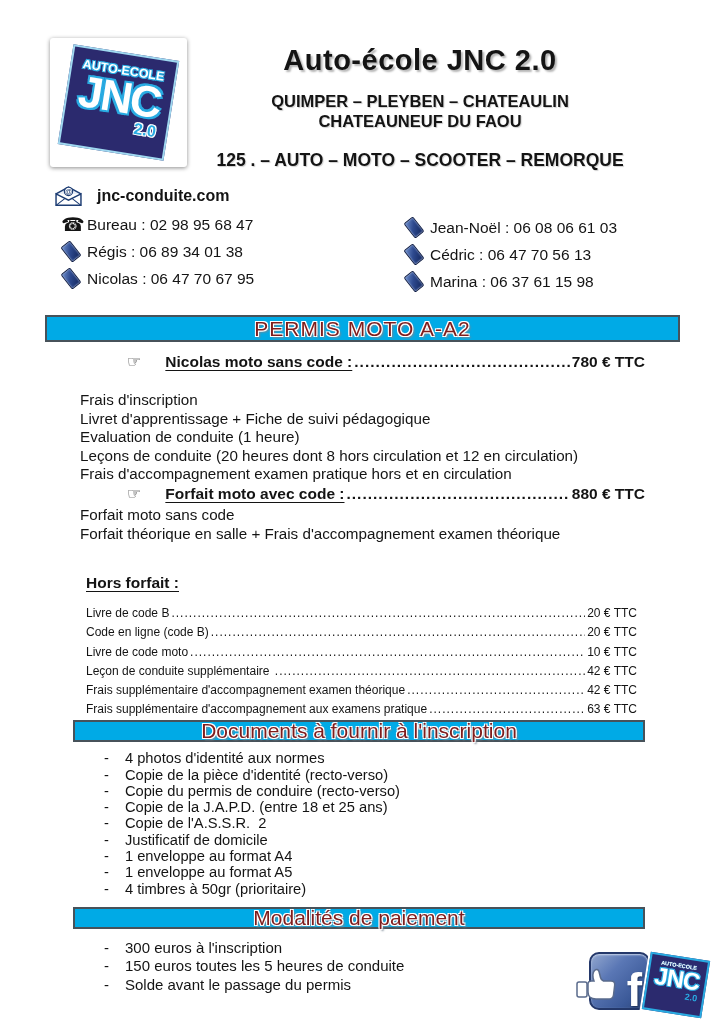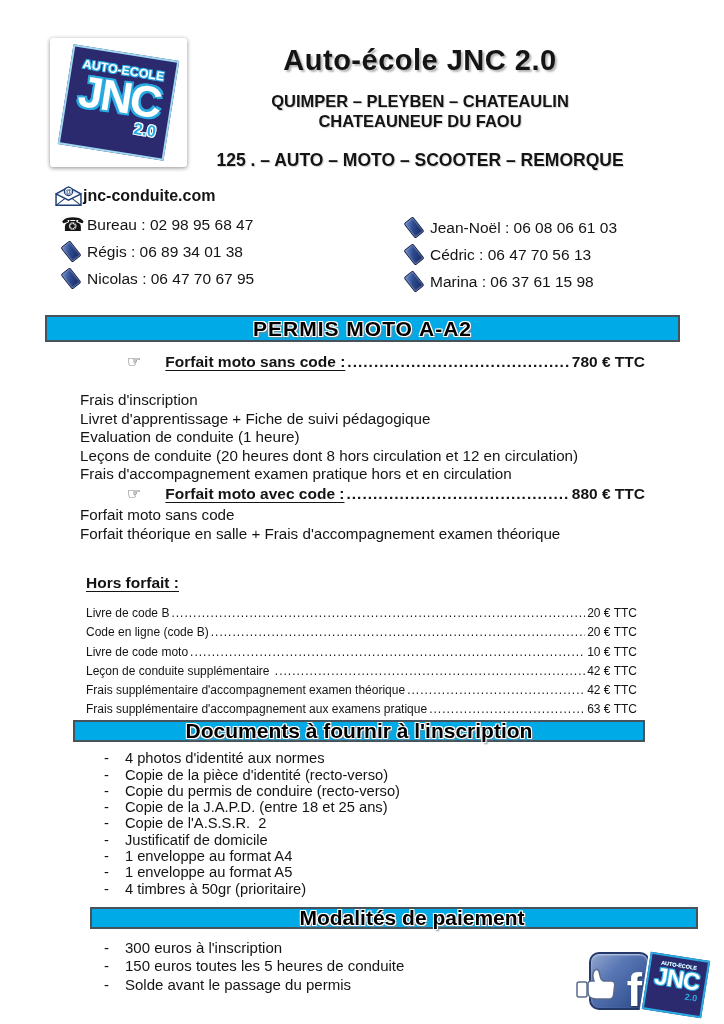--- a/index.html
+++ b/index.html
@@ -19,38 +19,38 @@
         text-shadow:-2px -2px 0 #29abe2,2px -2px 0 #29abe2,-2px 2px 0 #29abe2,2px 2px 0 #29abe2;}
   .logo-ver{align-self:flex-end;margin-right:10px;font-size:16px;font-weight:800;color:#29abe2;
         text-shadow:-1px -1px 0 #fff,1px -1px 0 #fff,-1px 1px 0 #fff,1px 1px 0 #fff;}
   
   .header-text{position:absolute;left:185px;top:44px;width:470px;text-align:center;}
   .title{font-size:29px;font-weight:800;letter-spacing:.5px;text-shadow:2px 2px 2px #b5b5b5;}
   .sub{font-size:16.5px;font-weight:800;line-height:20px;text-shadow:1px 1px 1px #cfcfcf;}
   .sub1{margin-top:14px;}
   .cats{margin-top:19px;font-size:17.5px;font-weight:800;text-shadow:1px 1px 1px #cfcfcf;white-space:pre-wrap;}
   
-  .website-row{position:absolute;left:55px;top:185px;display:flex;align-items:center;gap:1px;
+  .website-row{position:absolute;left:55px;top:185px;display:flex;align-items:center;gap:15px;
         font-size:16px;font-weight:800;}
   .contact-col{position:absolute;font-size:15.5px;}
   .col-left{left:61px;top:211px;}
   .col-right{left:404px;top:214px;}
   .c-row{display:flex;align-items:center;height:27px;gap:4px;}
   .phone-glyph{font-size:19px;line-height:19px;width:22px;text-align:center;}
   .mob{width:10px;height:17px;margin:0 6px 0 4px;border-radius:2px;
         background:linear-gradient(135deg,#6c8cc9 0%,#2e4a8f 45%,#13265c 100%);
         border:1px solid #0c1a42;transform:rotate(-38deg);box-shadow:inset 0 0 2px #9db6e8;}
   
   .banner{position:absolute;background:#00aae6;border:2px solid #47525a;
         display:flex;align-items:center;justify-content:center;}
   .banner-main{left:45px;top:315px;width:631px;height:23px;}
   .banner-main .banner-text{font-size:21px;letter-spacing:1px;}
   .banner-docs{left:73px;top:720px;width:568px;height:18px;}
-  .banner-pay{left:90px;top:907px;width:568px;height:18px;padding-left:36px;}
-  .banner-text{font-weight:700;color:#000000;
+  .banner-pay{left:73px;top:907px;width:568px;height:18px;}
+  .banner-text{font-weight:400;color:#7f1d1d;
         text-shadow:-1px -1px 0 #fff,1px -1px 0 #fff,-1px 1px 0 #fff,1px 1px 0 #fff,2px 2px 2px #7a8894;text-align:right;}
   .banner-docs .banner-text,.banner-pay .banner-text{font-size:21px;}
   
   .pkg-head{position:absolute;left:127px;width:518px;display:flex;align-items:baseline;
         font-size:15.5px;font-weight:800;}
   .pkg-head1{top:352px;}
   .pkg-head2{top:484px;}
   .pointer{font-family:"DejaVu Sans",sans-serif;font-size:16px;font-weight:400;margin-right:24px;}
   .pkg-title{text-decoration:underline;text-underline-offset:3px;white-space:nowrap;}
   .dots{flex:1;overflow:hidden;white-space:nowrap;margin:0 2px;}
@@ -152,21 +152,21 @@
       <span>Marina : 06 37 61 15 98</span>
     </div>
   </div>
 
   <div class="banner banner-main">
     <span class="banner-text">PERMIS MOTO A-A2</span>
   </div>
 
   <div class="pkg-head pkg-head1">
     <span class="pointer">☞</span>
-    <span class="pkg-title">Forfait moto sans code :</span>
+    <span class="pkg-title">Nicolas moto sans code :</span>
     <span class="dots"></span>
     <span class="pkg-price">780 € TTC</span>
   </div>
   <div class="pkg-items pkg-items1">
 
   <div class="p-item">Frais d'inscription</div>
       <div class="p-item">Livret d'apprentissage + Fiche de suivi pédagogique</div>
       <div class="p-item">Evaluation de conduite (1 heure)</div>
       <div class="p-item">Leçons de conduite (20 heures dont 8 hors circulation et 12 en circulation)</div>
       <div class="p-item">Frais d'accompagnement examen pratique hors et en circulation</div>

